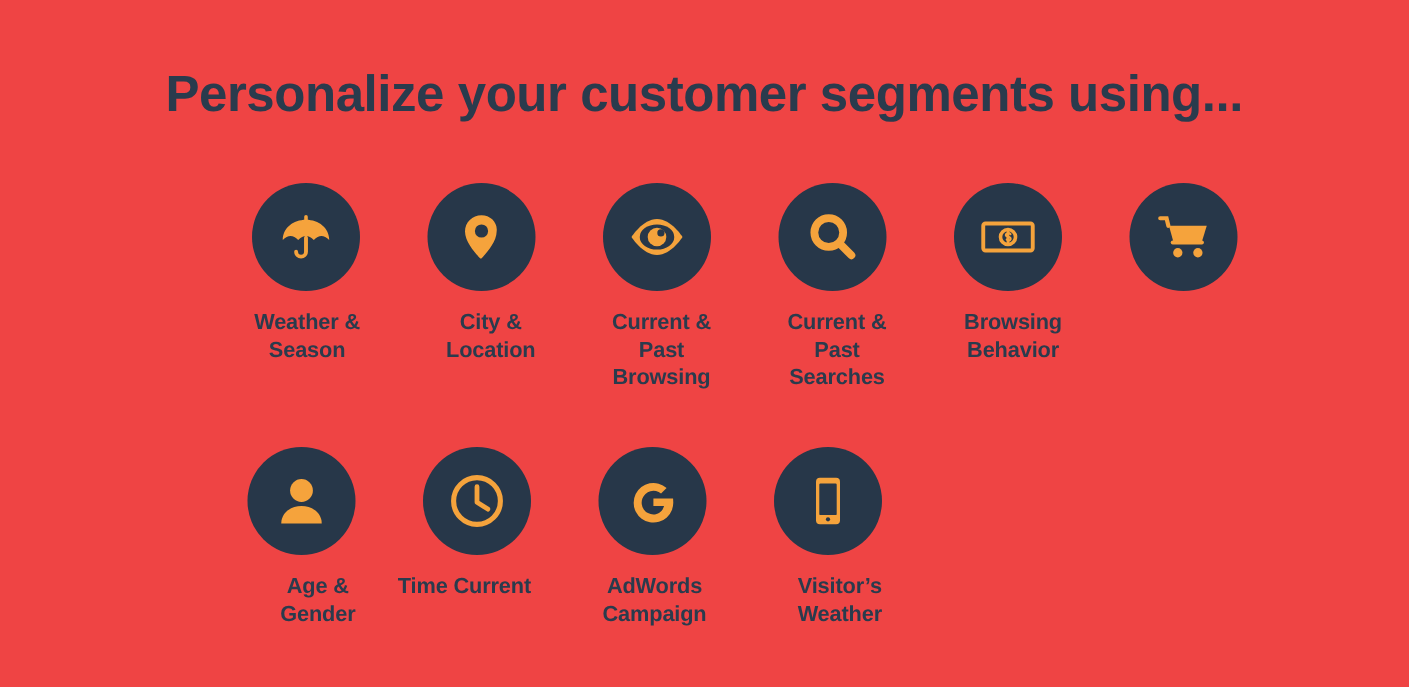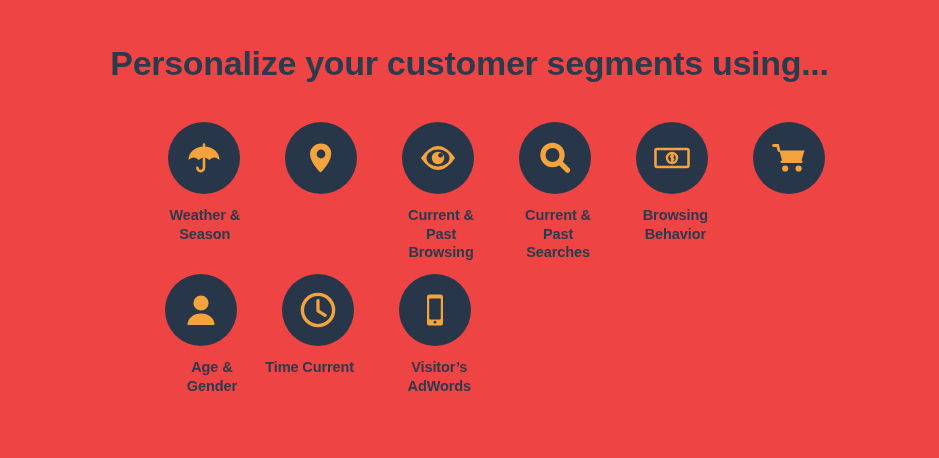--- a/index.html
+++ b/index.html
@@ -30,21 +30,21 @@
     letter-spacing: -0.3px;
     color: #2a3b4d;
     white-space: nowrap;
   }
   .icon-row {
     position: absolute;
     display: flex;
     align-items: flex-start;
   }
   #icon-row-1 { left: 123px; top: 122px; }
-  #icon-row-2 { left: 120px; top: 274px; }
+  #icon-row-2 { left: 120px; top: 298px; }
 
   .icon-cell {
     width: 117px;
     display: flex;
     flex-direction: column;
     align-items: flex-end;
   }
   .icon-circle {
     width: 72px;
     height: 72px;
@@ -91,20 +91,22 @@
 
     <div class="icon-cell">
       <div class="icon-circle">
         <span>
           <svg width="40" height="40" viewBox="0 0 40 40" fill="none">
             <path d="M20 5.5c-6.1 0-11 4.8-11 10.8 0 7.9 9.5 17.3 10 17.8.3.3.8.3 1.1 0 .5-.5 10-9.9 10-17.8C30.9 10.3 26 5.5 20 5.5Z" fill="#f5a33c"></path>
             <circle cx="20" cy="16" r="4.4" fill="#273749"></circle>
           </svg>
         </span>
       </div>
+      <div class="icon-label" style="white-space:pre-line">City &amp;
+Location</div>
     </div>
 
     <div class="icon-cell">
       <div class="icon-circle">
         <span>
           <svg width="42" height="42" viewBox="0 0 42 42" fill="none">
             <path d="M21 9C11.5 9 4 21 4 21s7.5 12 17 12 17-12 17-12S30.5 9 21 9Z" fill="#f5a33c"></path>
             <ellipse cx="21" cy="21" rx="11.5" ry="8.4" fill="#273749"></ellipse>
             <circle cx="21" cy="21" r="6.2" fill="#f5a33c"></circle>
             <circle cx="23.6" cy="18.3" r="2.4" fill="#273749"></circle>
@@ -183,30 +185,41 @@
             <circle cx="20" cy="20" r="15.6" stroke="#f5a33c" stroke-width="3.4" fill="none"></circle>
             <path d="M20 10.5V20.8l7.2 4.6" stroke="#f5a33c" stroke-width="3.2" stroke-linecap="round" stroke-linejoin="round" fill="none"></path>
           </svg>
         </span>
       </div>
       <div class="icon-label" style="white-space:pre-line">Time Current</div>
     </div>
 
 
 
+    <div class="icon-cell">
+      <div class="icon-circle">
+        <span>
+          <svg width="40" height="40" viewBox="0 0 40 40" fill="none">
+            <path d="M20.6 18.3v5.1h7.1c-.9 3.3-3.7 5.6-7.1 5.6a7.9 7.9 0 1 1 5.1-14l3.7-3.7A13.2 13.2 0 1 0 33.8 20c0-.6 0-1.2-.1-1.7H20.6Z" fill="#f5a33c"></path>
+          </svg>
+        </span>
+      </div>
+      <div class="icon-label" style="white-space:pre-line">AdWords
+Campaign</div>
+    </div>
 
     <div class="icon-cell">
       <div class="icon-circle">
         <span>
           <svg width="38" height="38" viewBox="0 0 38 38" fill="none">
             <rect x="11" y="3.5" width="16" height="31" rx="2.6" fill="#f5a33c"></rect>
             <rect x="13.2" y="7.4" width="11.6" height="21" rx="0.8" fill="#273749"></rect>
             <circle cx="19" cy="31.2" r="1.4" fill="#273749"></circle>
           </svg>
         </span>
       </div>
       <div class="icon-label" style="white-space:pre-line">Visitor’s
-AdWords</div>
+Weather</div>
     </div>
 
   </div>
 
 </div>
 
 </body></html>

